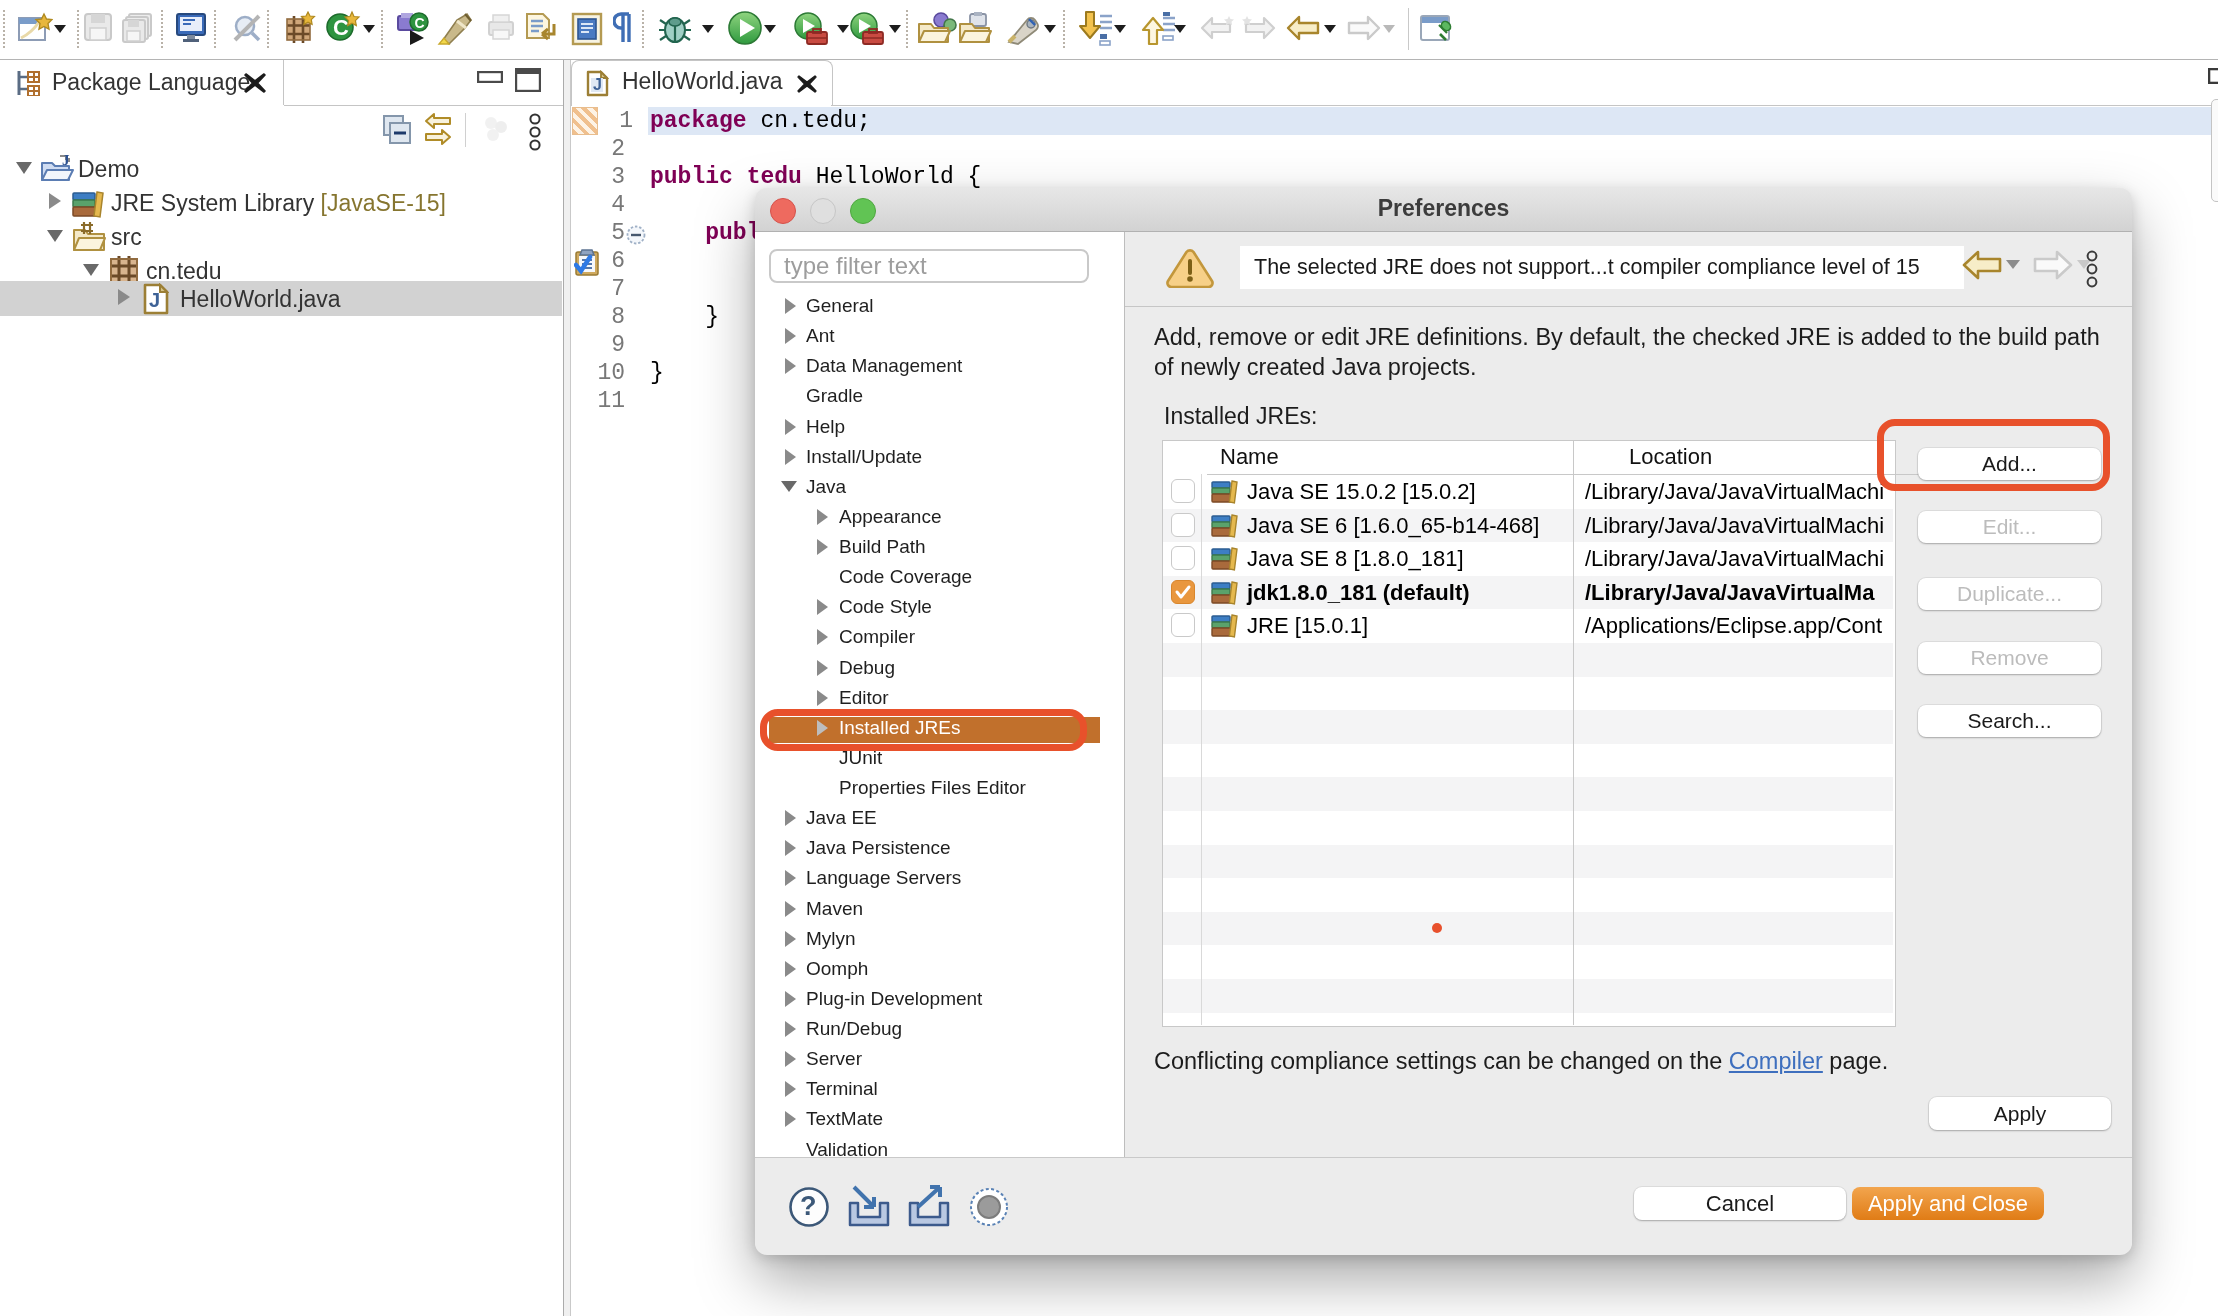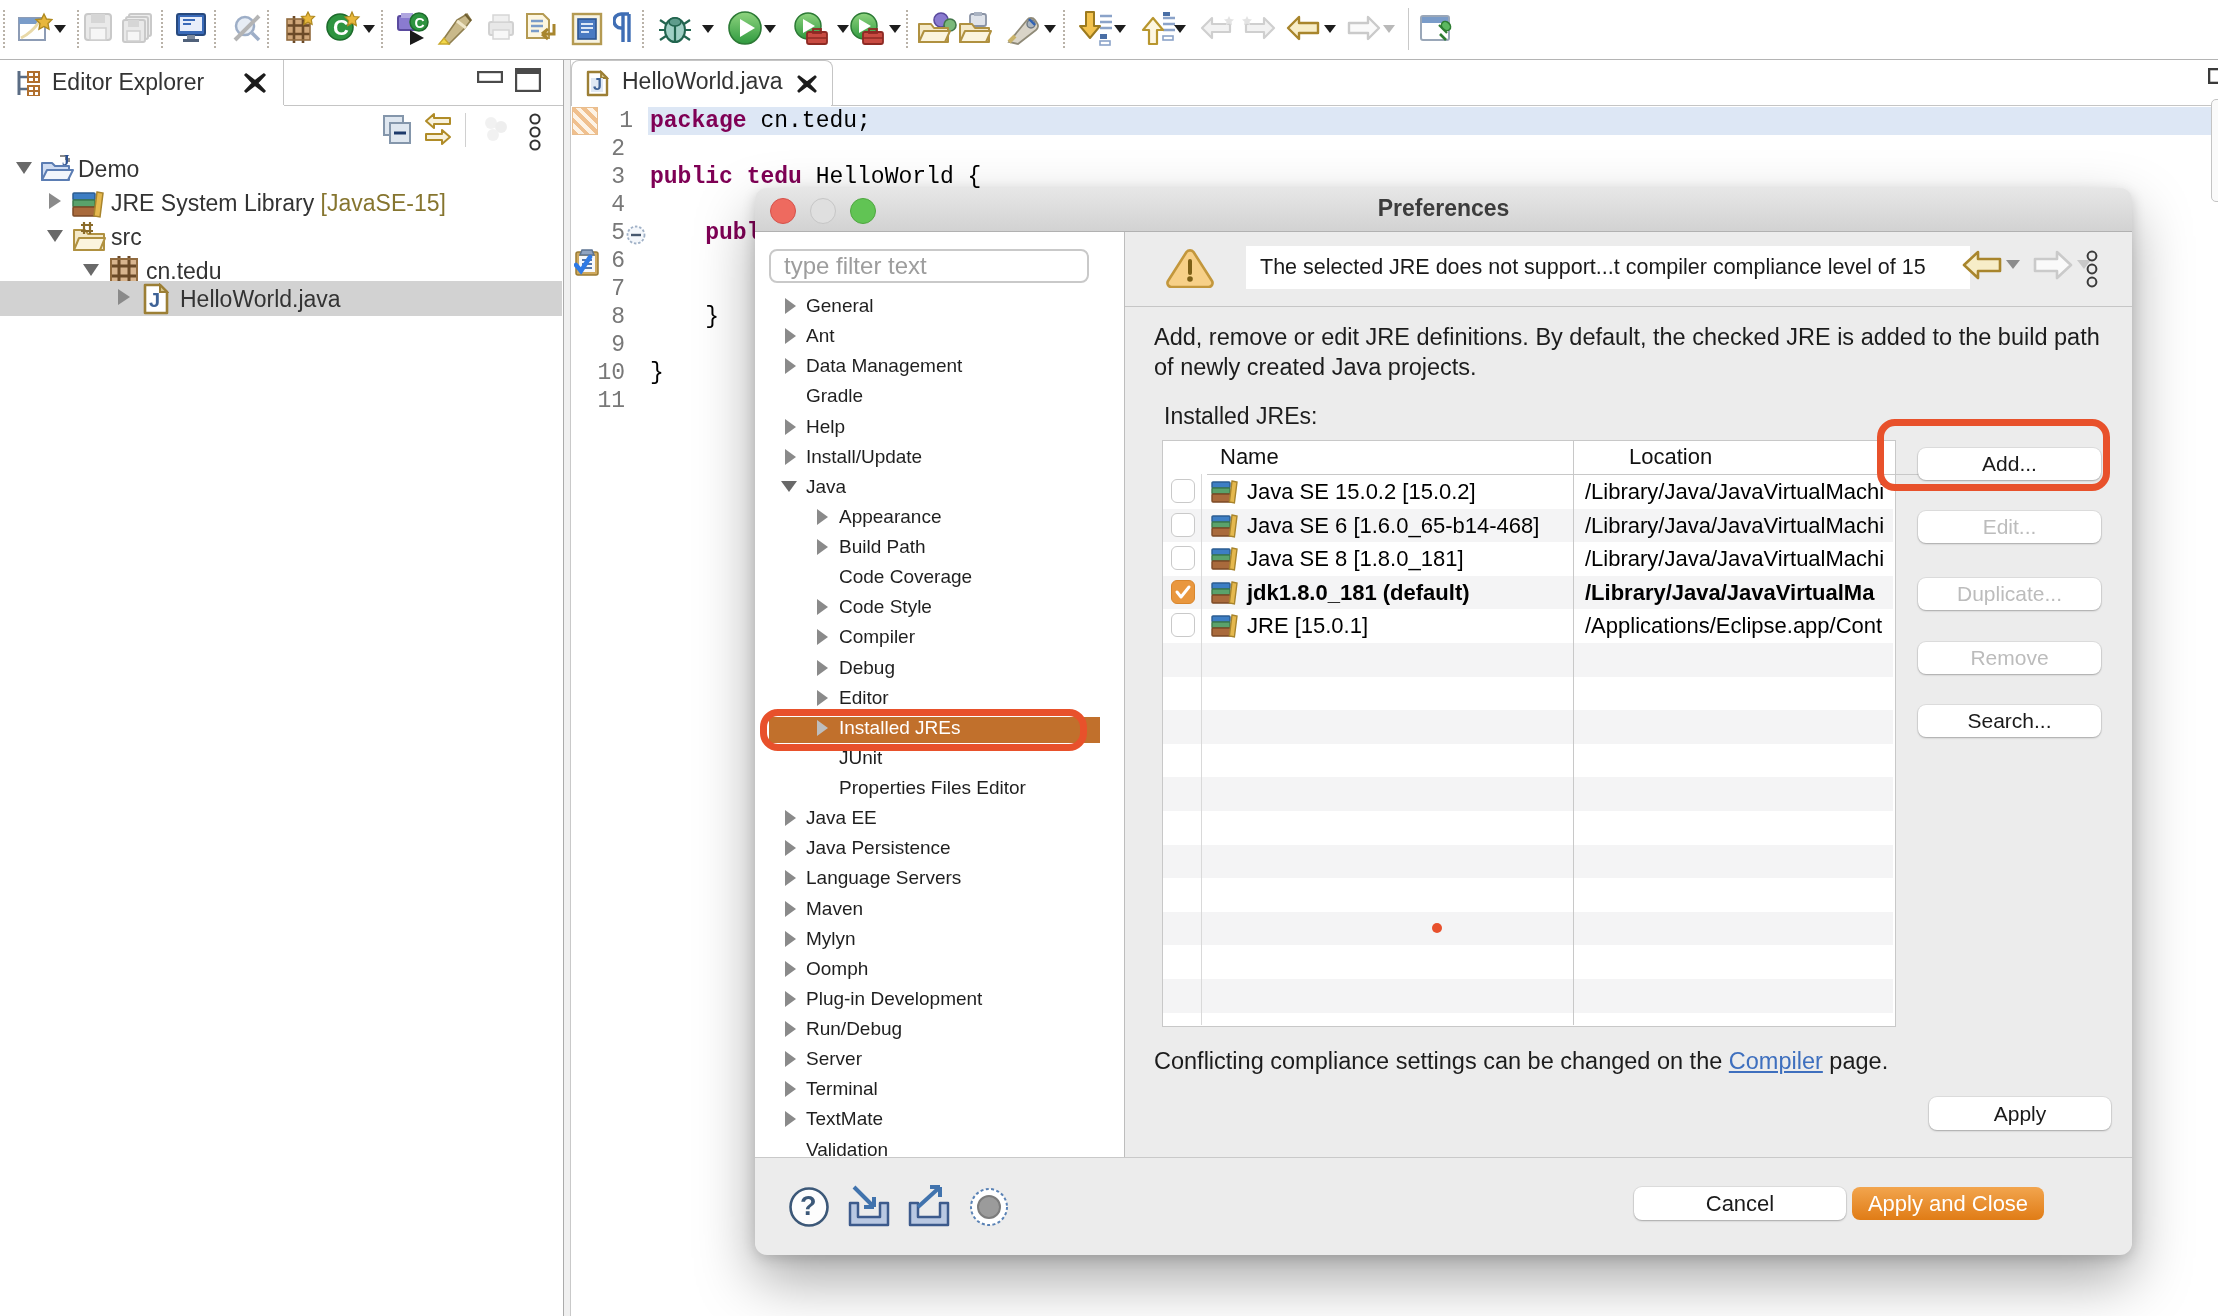--- a/index.html
+++ b/index.html
@@ -37,21 +37,21 @@
   #filter{position:absolute;left:14px;top:17px;width:303px;height:30px;border:2px solid #c9c9c9;border-radius:8px;background:#fff;
       font-size:24px;color:#9d9d9d;line-height:30px;padding-left:13px;}
   .drow{height:30.14px;line-height:30.14px;font-size:19px;color:#1f1f1f;white-space:nowrap;position:relative;}
   .dl0{padding-left:51px;}
   .dl1{padding-left:84px;}
   .da-r{position:absolute;top:7px;width:0;height:0;border-top:8px solid transparent;border-bottom:8px solid transparent;border-left:11px solid #8a8a8a;}
   .da-d{position:absolute;top:9px;width:0;height:0;border-left:8px solid transparent;border-right:8px solid transparent;border-top:11px solid #696969;}
   
   #rpane{position:absolute;left:370px;top:44px;width:1007px;height:925px;background:#ececec;}
   #warnsep{position:absolute;left:370px;top:118px;width:1007px;height:1px;background:#c6c6c6;}
-  #wfield{position:absolute;left:121px;top:14px;width:710px;height:43px;background:#fff;font-size:21.5px;line-height:43px;white-space:nowrap;padding-left:14px;color:#1a1a1a;}
+  #wfield{position:absolute;left:115px;top:14px;width:710px;height:43px;background:#fff;font-size:21.5px;line-height:43px;white-space:nowrap;padding-left:14px;color:#1a1a1a;}
   .desc{position:absolute;left:399px;top:135px;font-size:23.5px;line-height:29.5px;color:#1c1c1c;}
   #ijlabel{position:absolute;left:409px;top:215px;font-size:23px;color:#1c1c1c;}
   #tbl{position:absolute;left:407px;top:252px;width:732px;height:585px;background:#fff;border:1px solid #c8c8c8;}
   .thead{position:absolute;left:0;top:0;width:732px;height:33px;border-bottom:1px solid #c8c8c8;font-size:22px;color:#111;margin-left:44px;}
   .tcoldiv{position:absolute;left:818px;top:252px;width:1px;height:585px;background:#c8c8c8;}
   .cbdiv{position:absolute;left:446px;top:286px;width:1px;height:551px;background:#d9d9d9;}
   .cb{position:absolute;left:8px;top:4px;width:24px;height:24px;border-radius:6px;background:#fff;border:1px solid #c9c9c9;box-sizing:border-box;}
   .rowtxt{position:absolute;left:84px;top:0;height:33.6px;line-height:33.6px;white-space:nowrap;}
   .loctxt{position:absolute;left:422px;top:0;height:33.6px;line-height:33.6px;white-space:nowrap;overflow:hidden;width:310px;}
   .sbtn{position:absolute;left:1163px;width:183px;height:32px;background:#fff;border-radius:8px;
@@ -277,21 +277,21 @@
         <rect x="13" y="4" width="4" height="3" fill="#fff"></rect>
           <rect x="19" y="4" width="3" height="3" fill="#fff"></rect>
         <rect x="13" y="9" width="4" height="3" fill="#fff"></rect>
           <rect x="19" y="9" width="3" height="3" fill="#fff"></rect>
         <rect x="11" y="16" width="13" height="11" fill="#b06f2e"></rect>
         <rect x="13" y="18" width="4" height="3" fill="#fff"></rect>
           <rect x="19" y="18" width="3" height="3" fill="#fff"></rect>
         <rect x="13" y="23" width="4" height="3" fill="#fff"></rect>
           <rect x="19" y="23" width="3" height="3" fill="#fff"></rect>
       </svg>
-      <div class="ptext">Editor Explorer</div>
+      <div class="ptext">Package Language</div>
       <svg class="abs" style="left:243px;top:12px" width="24" height="22" viewBox="0 0 24 22">
         <path d="M3 2 L12 9 L21 2 L22 3 L14.5 11 L22 19 L21 20 L12 13 L3 20 L2 19 L9.5 11 L2 3 Z" fill="#1c1c1c" stroke="#1c1c1c" stroke-width="1.6" stroke-linejoin="round"></path>
       </svg>
     </div>
     <div id="pkgrest"></div>
     <svg class="abs" style="left:477px;top:11px" width="26" height="12" viewBox="0 0 26 12">
         <rect x="1" y="1" width="24" height="10" fill="none" stroke="#4a4a4a" stroke-width="2.4"></rect>
       </svg>
     <svg class="abs" style="left:515px;top:8px" width="26" height="24" viewBox="0 0 26 24">
         <rect x="1" y="1" width="24" height="22" fill="none" stroke="#4a4a4a" stroke-width="2.4"></rect>

